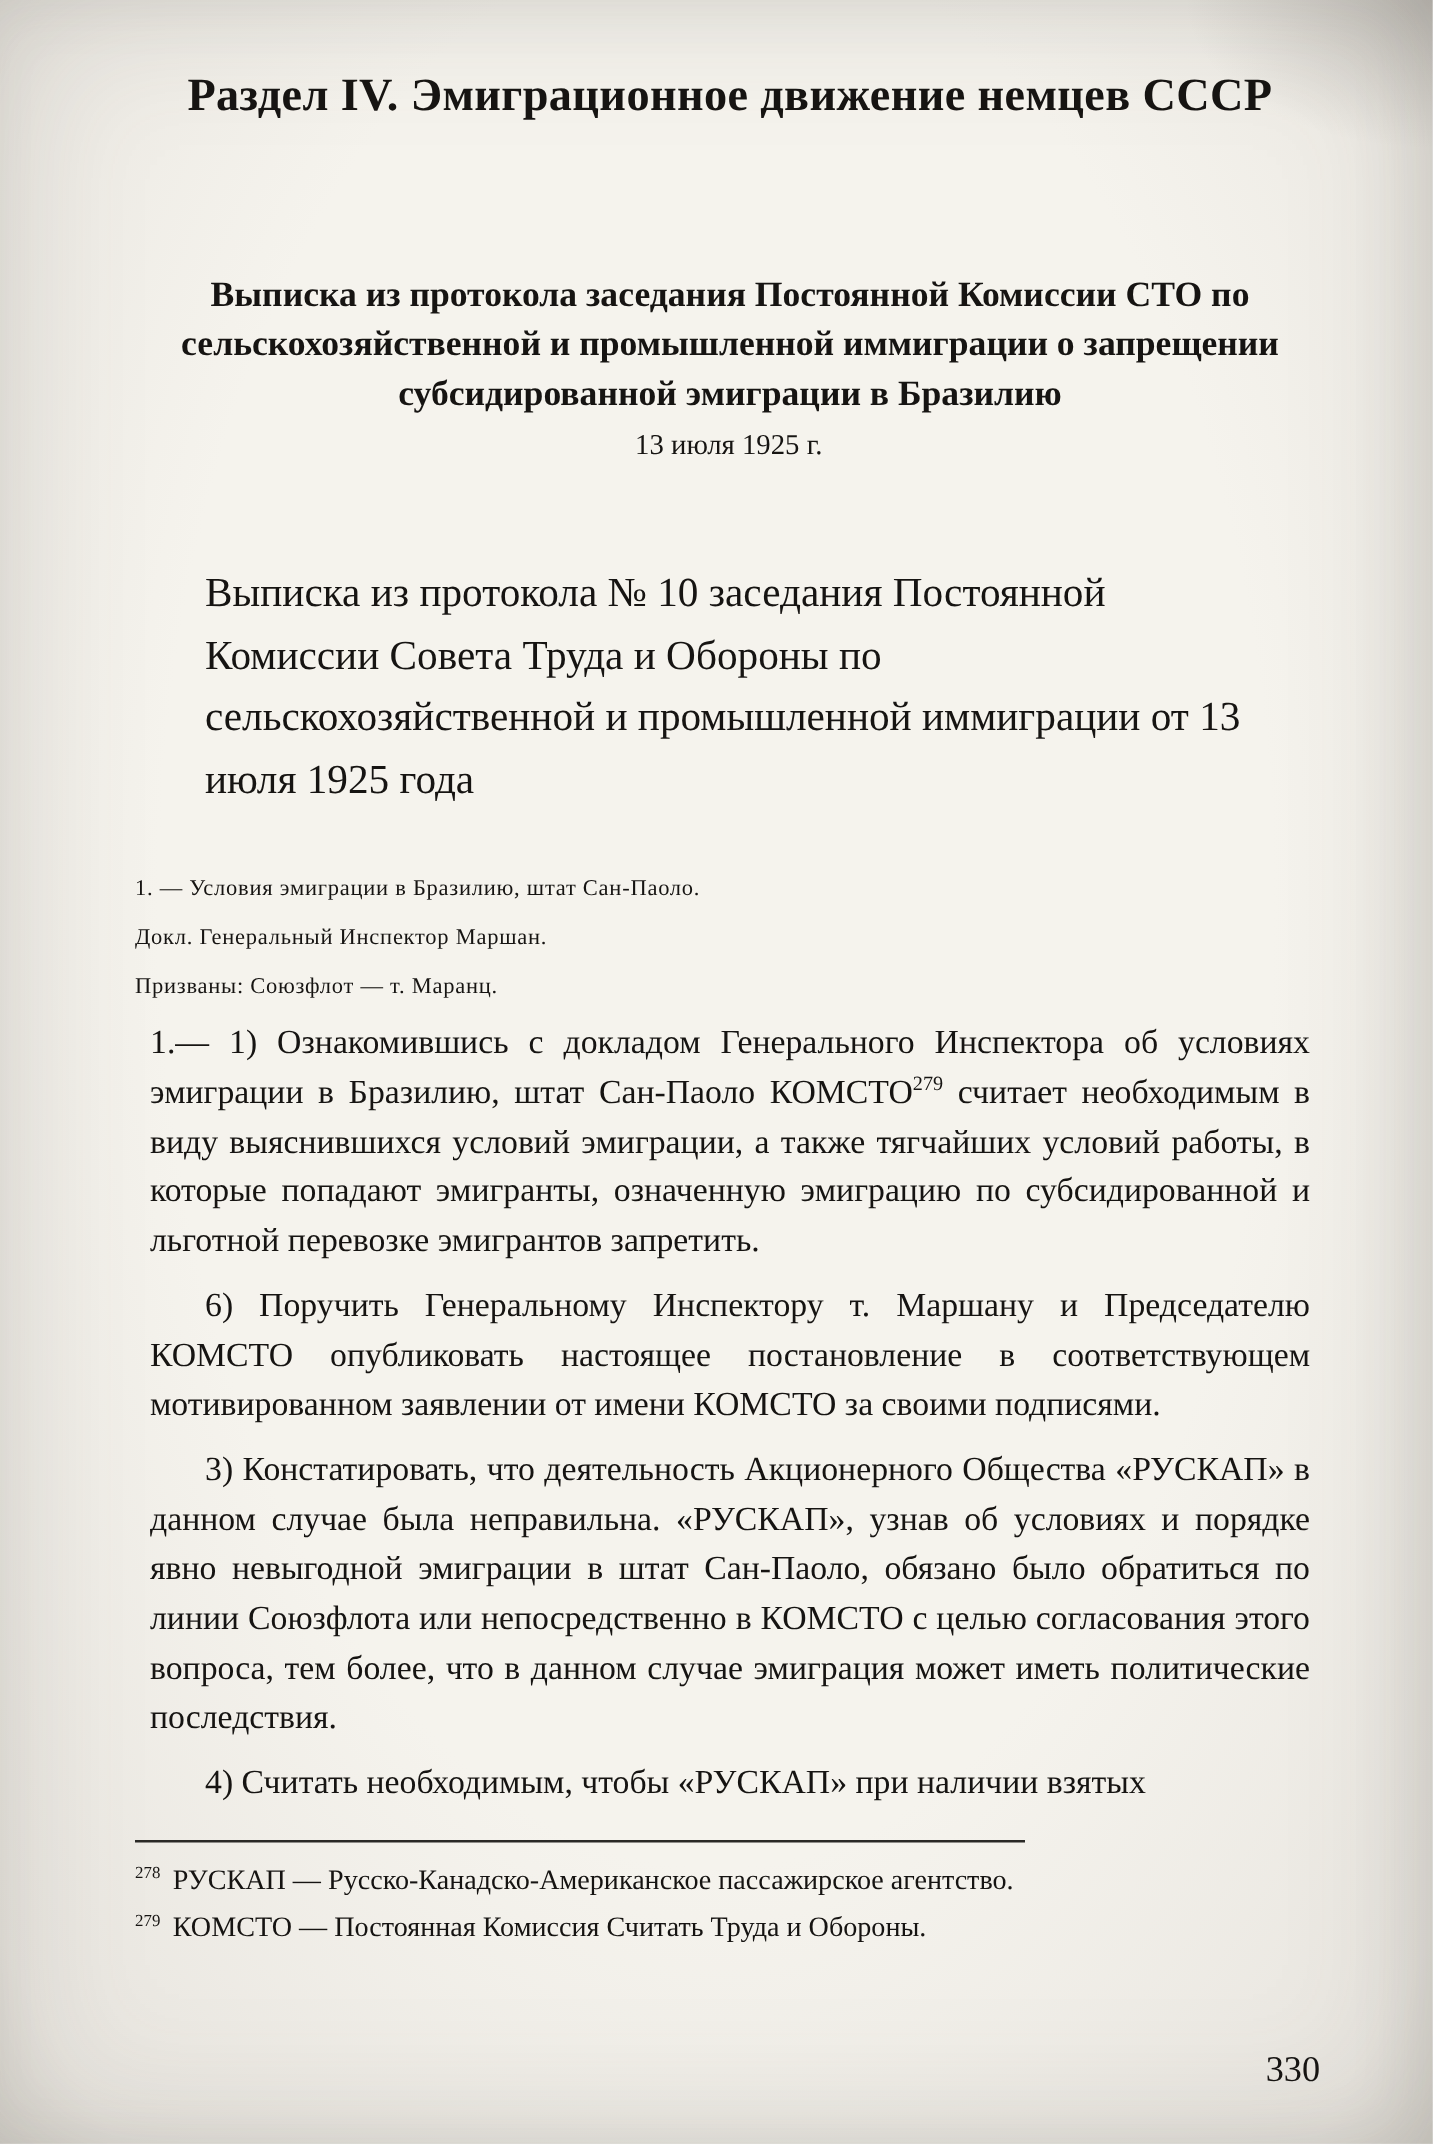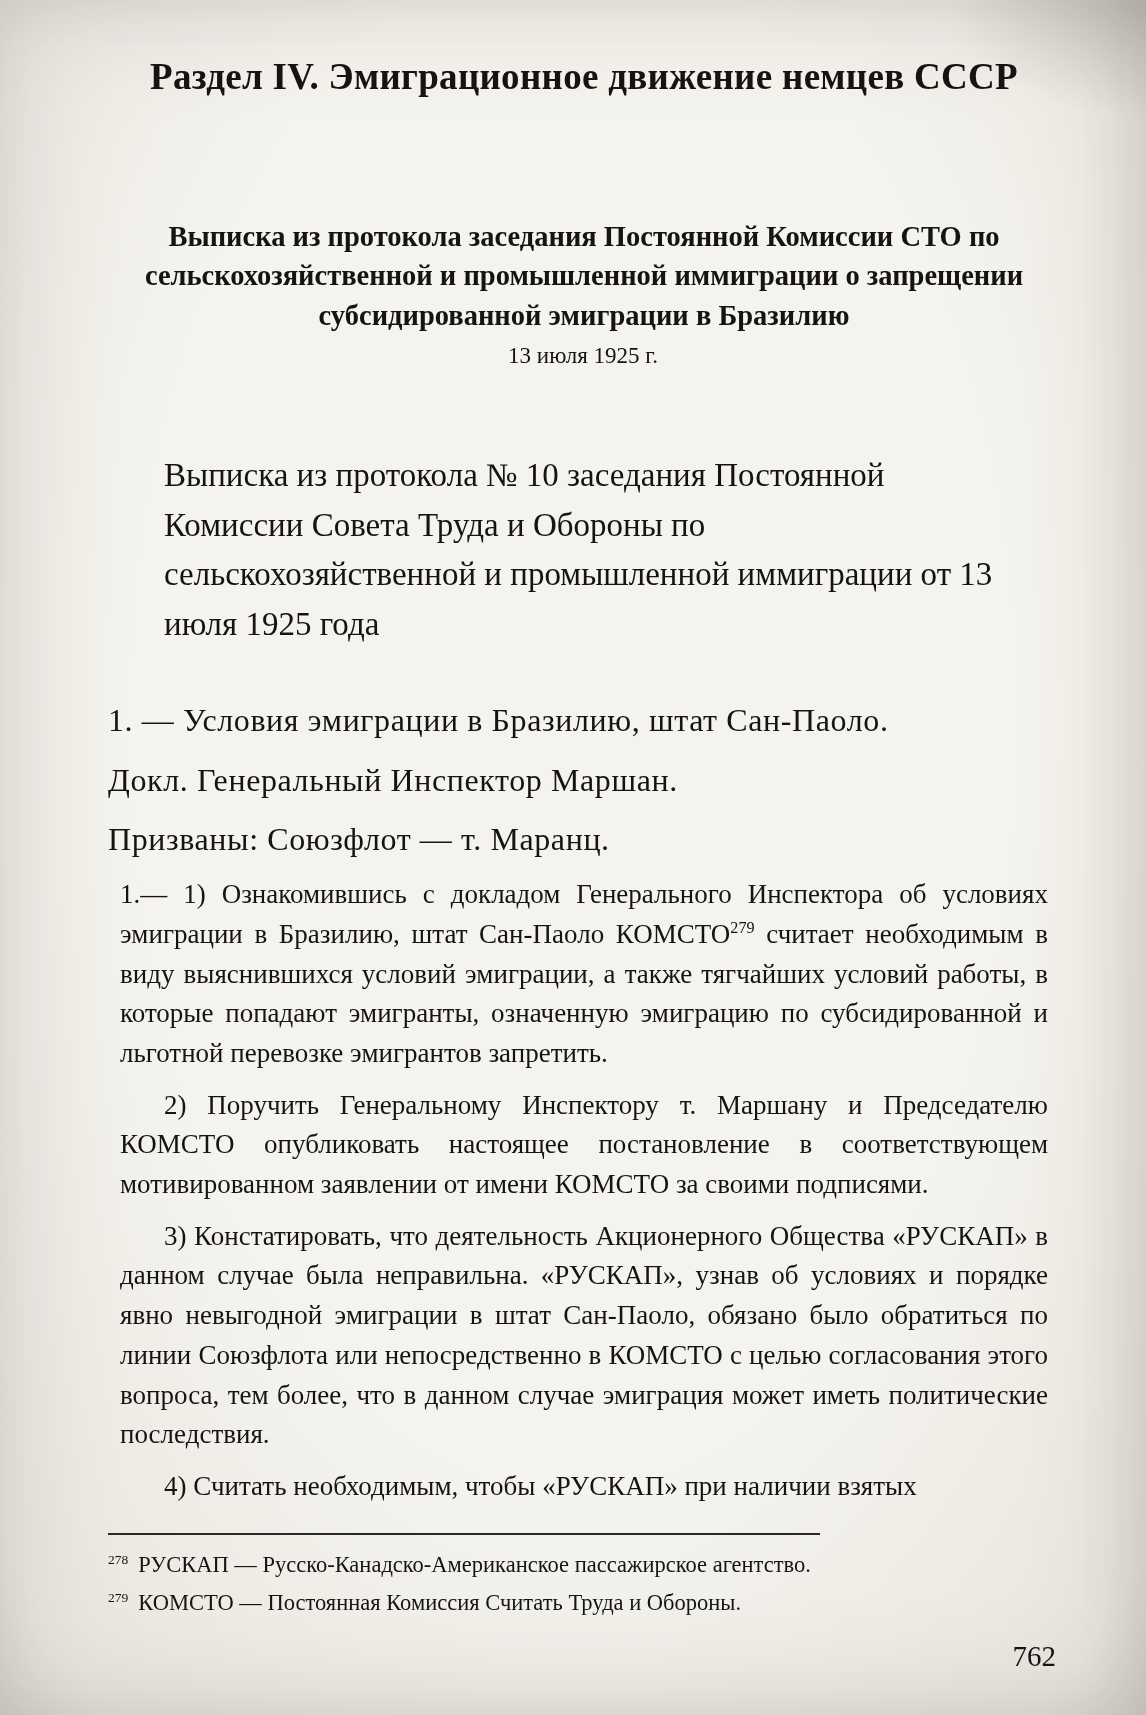--- a/index.html
+++ b/index.html
@@ -44,21 +44,21 @@
   p.intro {
     margin: 82px auto 0 auto;
     width: 840px;
     text-align: left;
     font-size: 33px;
     line-height: 1.5;
   }
   .case-lines { margin-top: 48px; }
   .case-lines p {
     margin: 0 0 13px 0;
-    font-size: 32px;
+    font-size: 18px;
     line-height: 1.45;
     letter-spacing: 0.6px;
   }
   p.body {
     margin: 12px;
     font-size: 27px;
     line-height: 1.47;
     text-align: justify;
   }
   p.body.indent { text-indent: 44px; }
@@ -117,27 +117,27 @@
   <p class="intro">Выписка из протокола № 10 заседания Постоянной Комиссии Совета Труда и Обороны по сельскохозяйственной и промышленной иммиграции от 13 июля 1925 года</p>
 
   <div class="case-lines">
     <p>1. — Условия эмиграции в Бразилию, штат Сан-Паоло.</p>
     <p>Докл. Генеральный Инспектор Маршан.</p>
     <p>Призваны: Союзфлот — т. Маранц.</p>
   </div>
 
   <p class="body"><span>1.— 1) Ознакомившись с докладом Генерального Инспектора об условиях эмиграции в Бразилию, штат Сан-Паоло КОМСТО</span><sup class="fnref">279</sup><span> считает необходимым в виду выяснившихся условий эмиграции, а также тягчайших условий работы, в которые попадают эмигранты, означенную эмиграцию по субсидированной и льготной перевозке эмигрантов запретить.</span></p>
 
-  <p class="body indent">2) Поручить Генеральному Инспектору т. Маршану и Председателю КОМСТО опубликовать настоящее постановление в соответствующем мотивированном заявлении от имени КОМСТО за своими подписями.</p>
+  <p class="body indent">6) Поручить Генеральному Инспектору т. Маршану и Председателю КОМСТО опубликовать настоящее постановление в соответствующем мотивированном заявлении от имени КОМСТО за своими подписями.</p>
 
   <p class="body indent">3) Констатировать, что деятельность Акционерного Общества «РУСКАП» в данном случае была неправильна. «РУСКАП», узнав об условиях и порядке явно невыгодной эмиграции в штат Сан-Паоло, обязано было обратиться по линии Союзфлота или непосредственно в КОМСТО с целью согласования этого вопроса, тем более, что в данном случае эмиграция может иметь политические последствия.</p>
 
   <p class="body indent">4) Считать необходимым, чтобы «РУСКАП» при наличии взятых</p>
 
   <div class="footnotes">
     <hr class="fn-rule">
     <p class="footnote"><sup class="fnref">278</sup><span class="fn-text">РУСКАП — Русско-Канадско-Американское пассажирское агентство.</span></p>
     <p class="footnote"><sup class="fnref">279</sup><span class="fn-text">КОМСТО — Постоянная Комиссия Считать Труда и Обороны.</span></p>
   </div>
 
 </div>
 
-<div class="page-number">762</div>
+<div class="page-number">330</div>
 
 </body></html>

